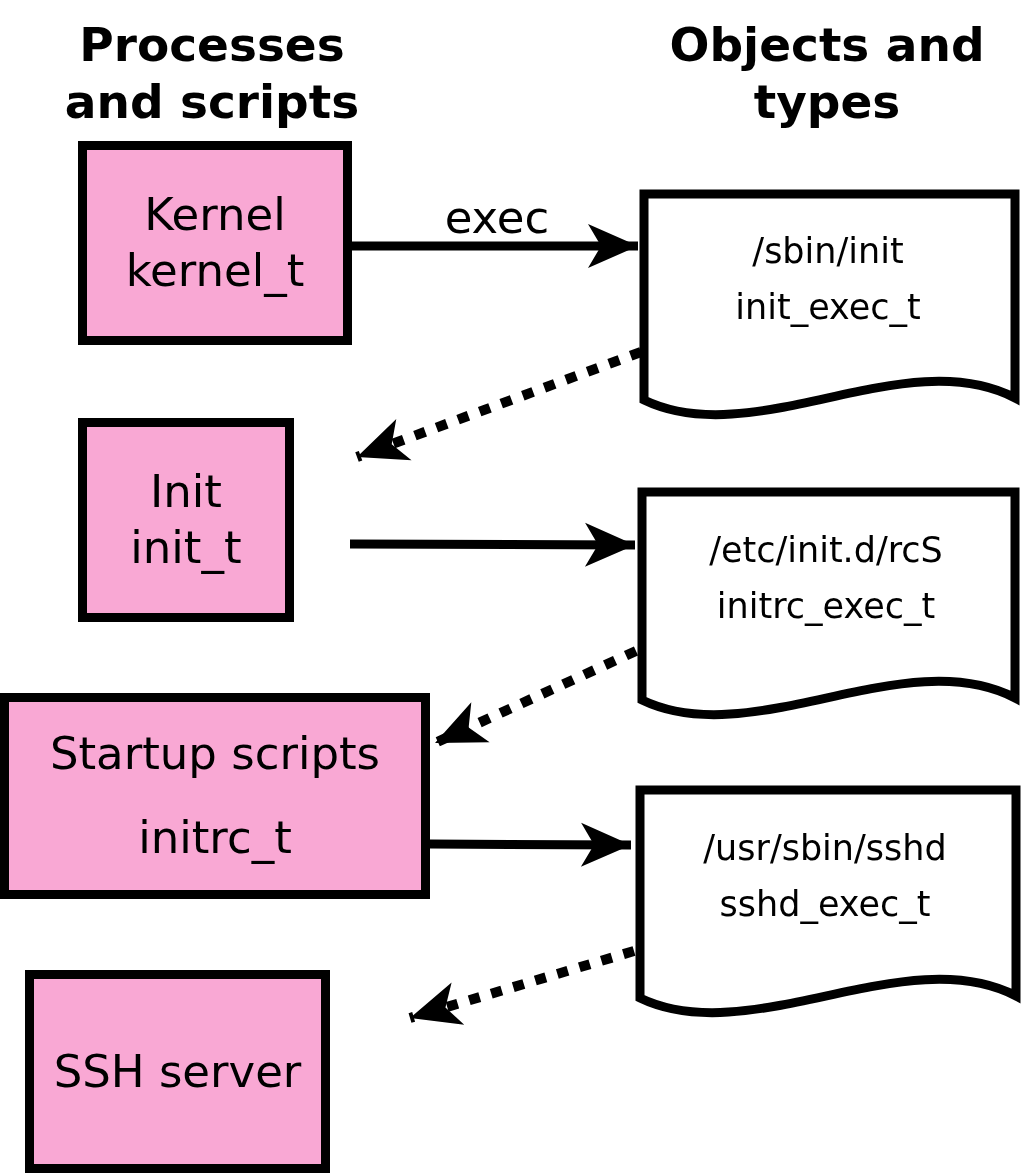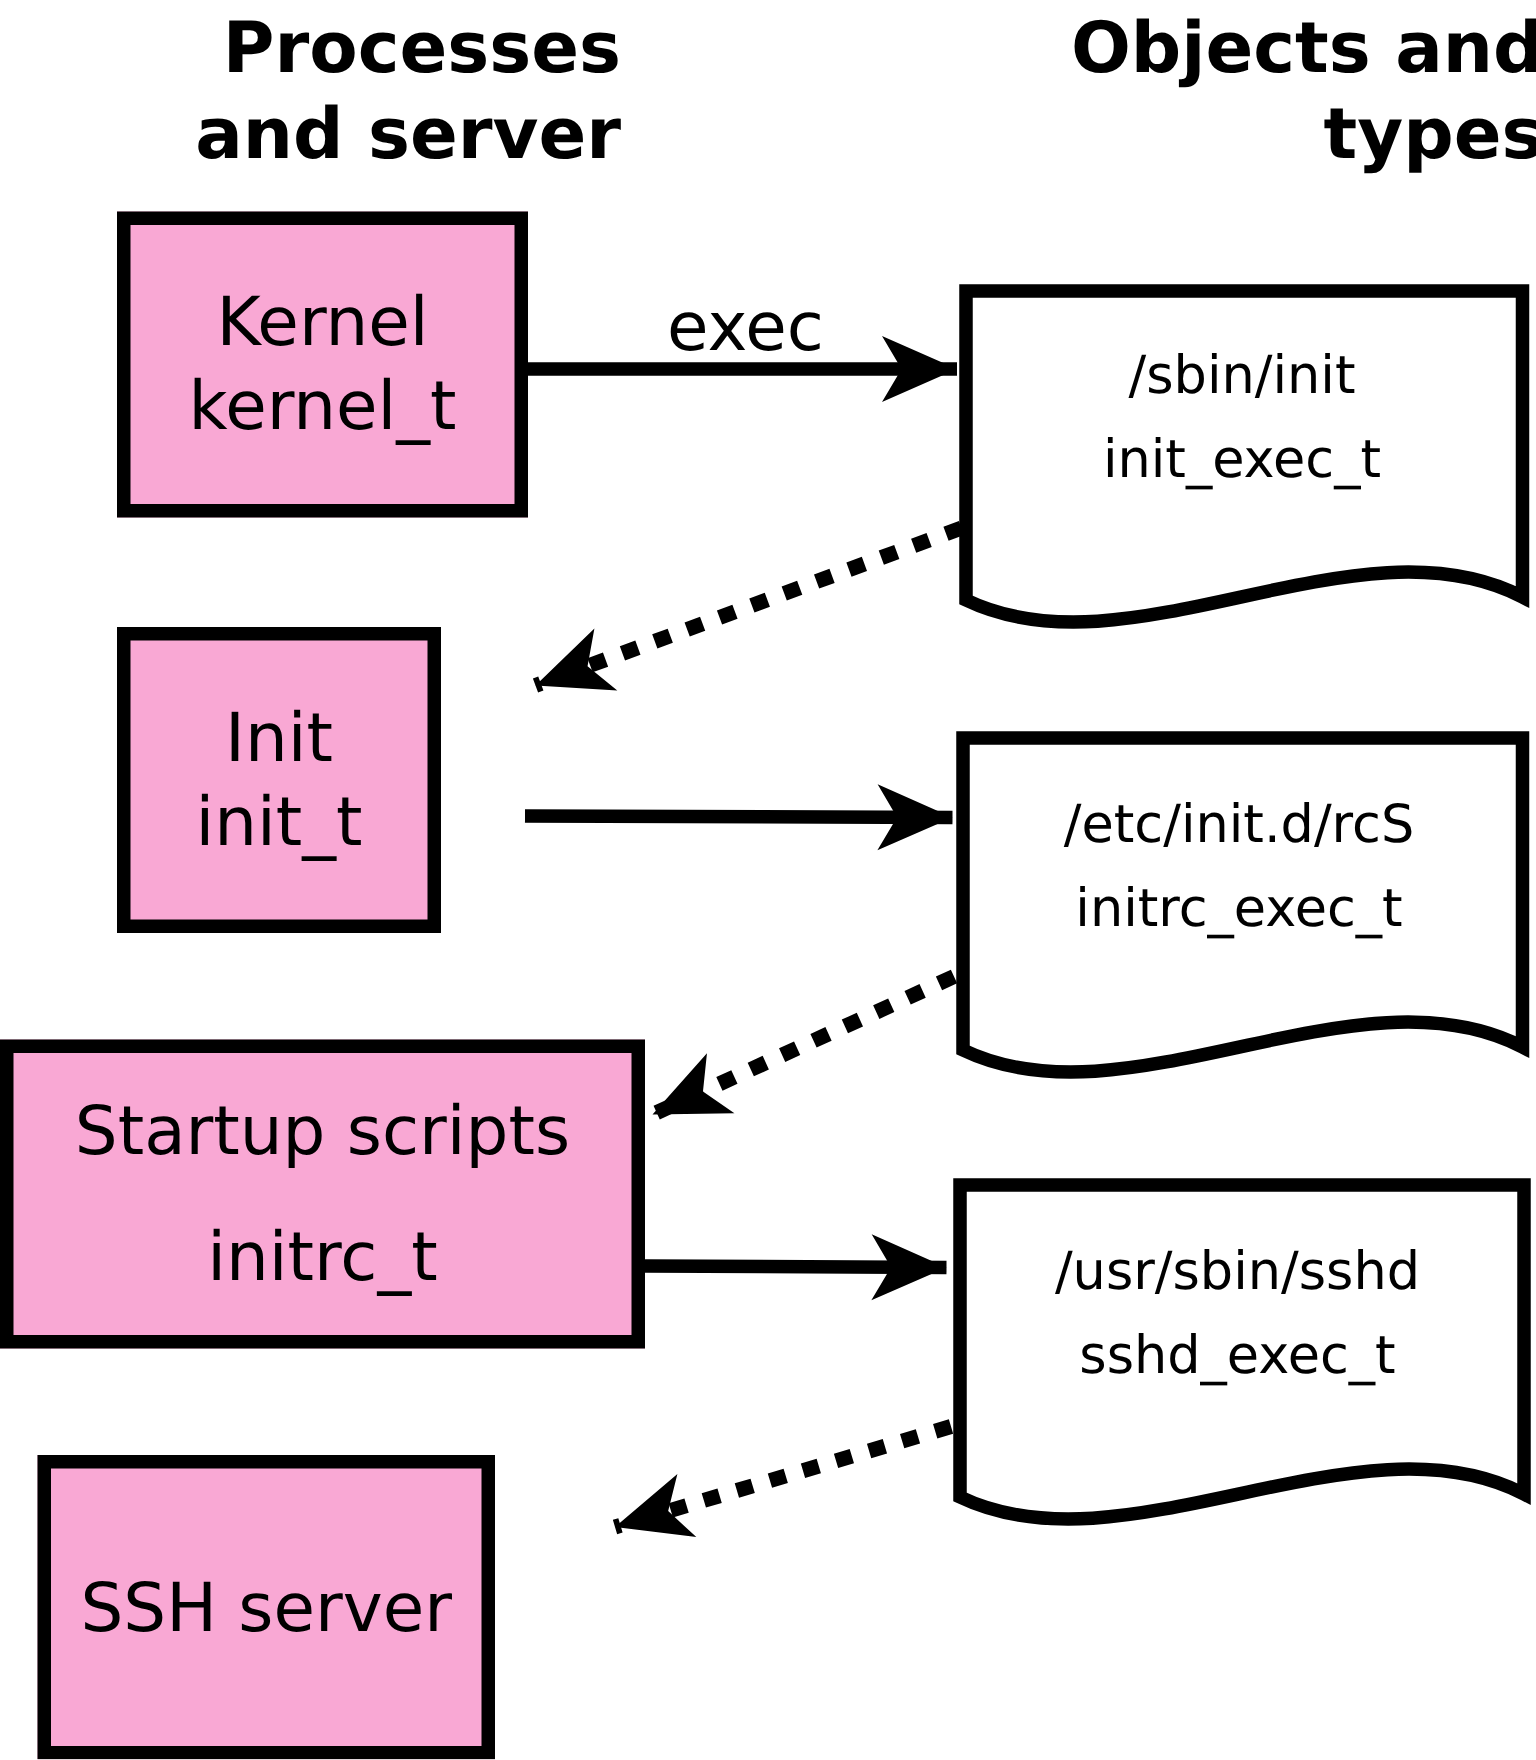--- a/index.html
+++ b/index.html
@@ -16,25 +16,25 @@
     font-family: "DejaVu Sans", "Liberation Sans", sans-serif;
     overflow: hidden;
   }
   .shapes {
     position: absolute;
     left: 0;
     top: 0;
   }
   .hdr {
     position: absolute;
-    top: 4px;
+    top: 16px;
     font-size: 47px;
     font-weight: bold;
     line-height: 57px;
-    text-align: right;
+    text-align: center;
     white-space: nowrap;
   }
   .hdr-left  { left: 10px;  width: 404px; }
   .hdr-right { left: 625px; width: 404px; }
   .hline { display: block; }
   .pbox {
     position: absolute;
     box-sizing: border-box;
     border: 9px solid #000000;
     background: #f9a8d4;
@@ -89,21 +89,21 @@
     <line class="solid-edge" x1="350" y1="544" x2="635" y2="545" marker-end="url(#arr)"></line>
     <line class="solid-edge" x1="430" y1="844" x2="631" y2="845" marker-end="url(#arr)"></line>
 
     <line class="dotted-edge" x1="641" y1="352" x2="357" y2="457" marker-end="url(#arr)"></line>
     <line class="dotted-edge" x1="636" y1="651" x2="435" y2="743" marker-end="url(#arr)"></line>
     <line class="dotted-edge" x1="634" y1="951" x2="410" y2="1018" marker-end="url(#arr)"></line>
   </svg>
 
   <div class="hdr hdr-left">
     <span class="hline">Processes</span>
-    <span class="hline">and server</span>
+    <span class="hline">and scripts</span>
   </div>
   <div class="hdr hdr-right">
     <span class="hline">Objects and</span>
     <span class="hline">types</span>
   </div>
 
   <div class="pbox" style="left:78px; top:141px; width:274px; height:204px;">
     <span>Kernel</span>
     <span>kernel_t</span>
   </div>

